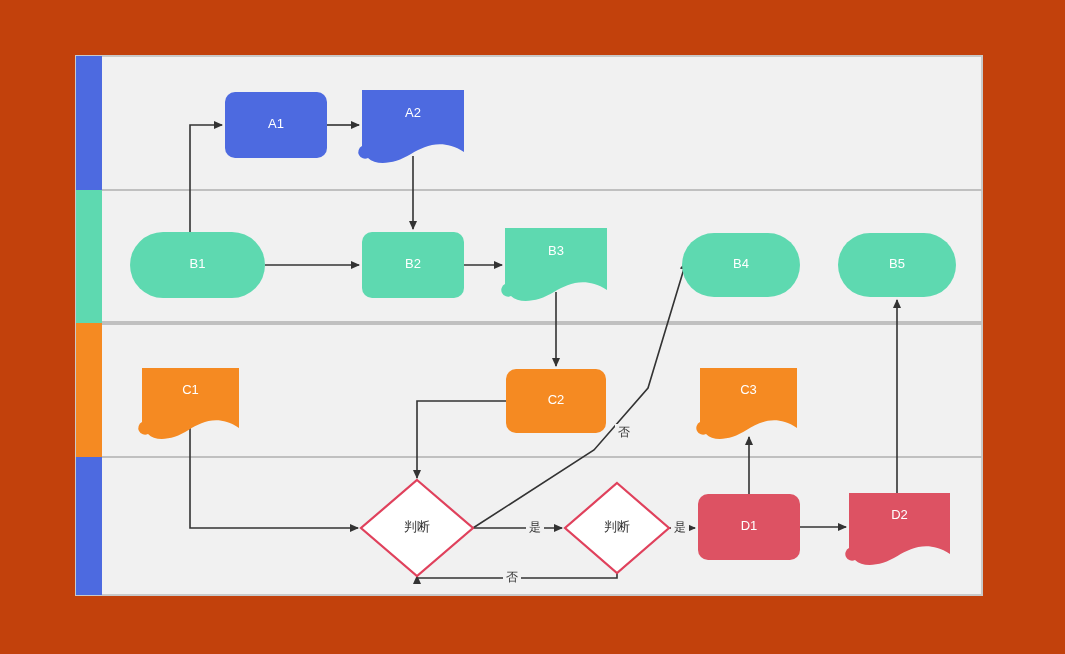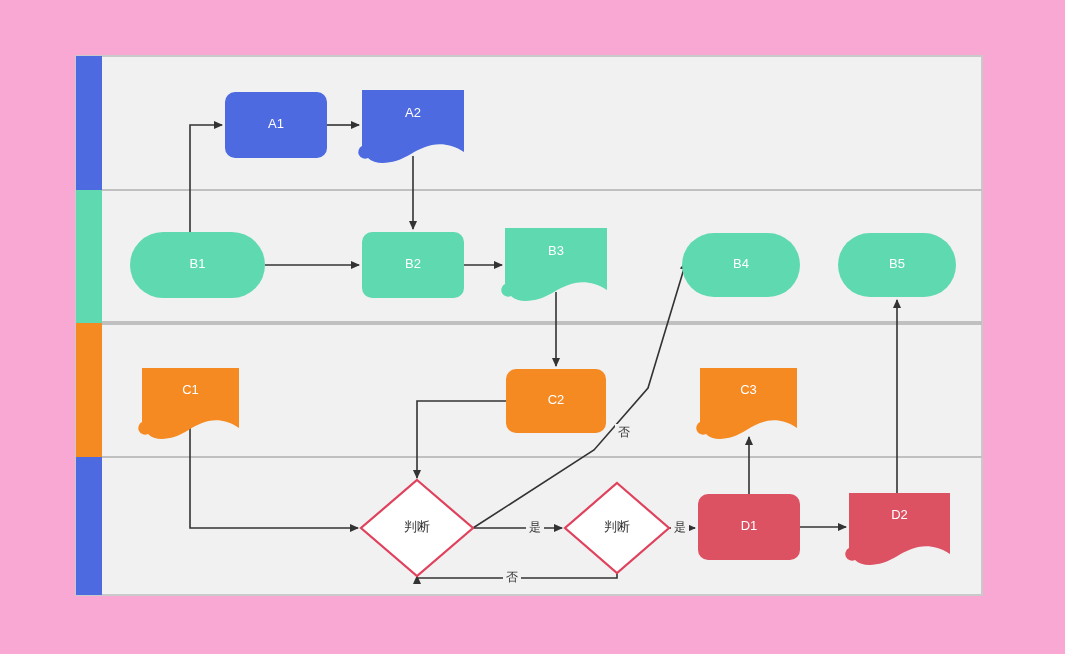--- a/index.html
+++ b/index.html
@@ -8,21 +8,21 @@
     background: #f1f1f1;
     width: 1065px;
     height: 654px;
     overflow: hidden;
     font-family: "Liberation Sans", "DejaVu Sans", sans-serif;
   }
   #stage {
     position: relative;
     width: 1065px;
     height: 654px;
-    background: #f9a8d4;
+    background: #c2410c;
   }
   #diagram-svg {
     position: absolute;
     left: 0;
     top: 0;
     width: 1065px;
     height: 654px;
     display: block;
   }
   .node-label {

